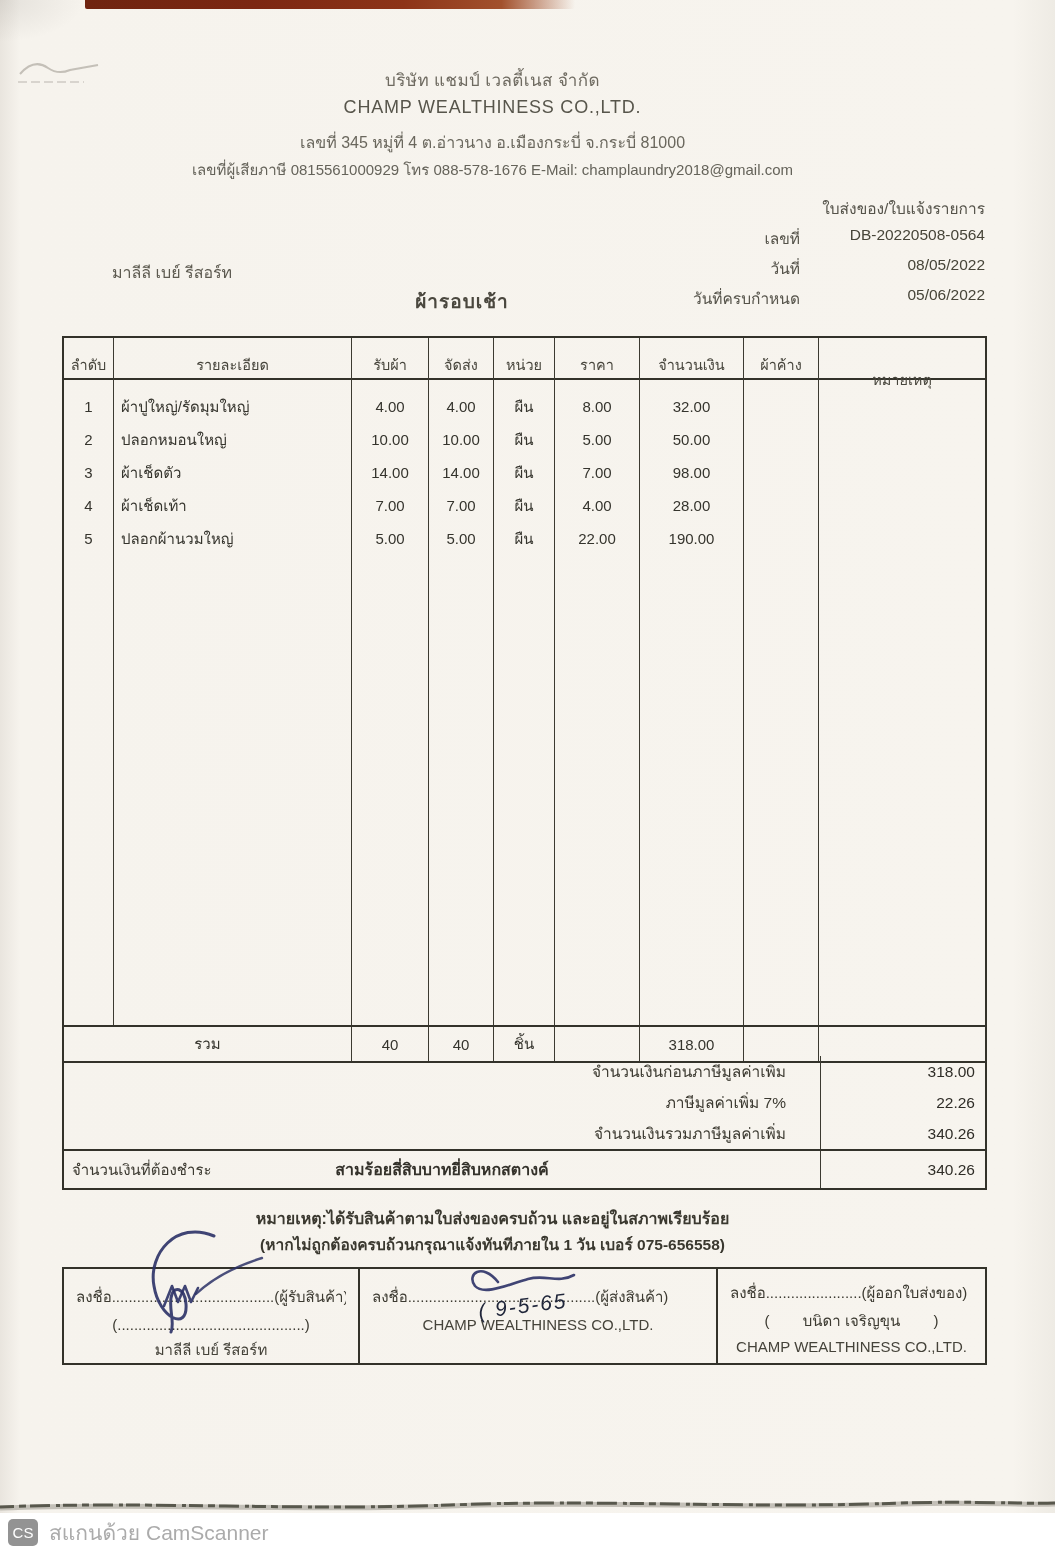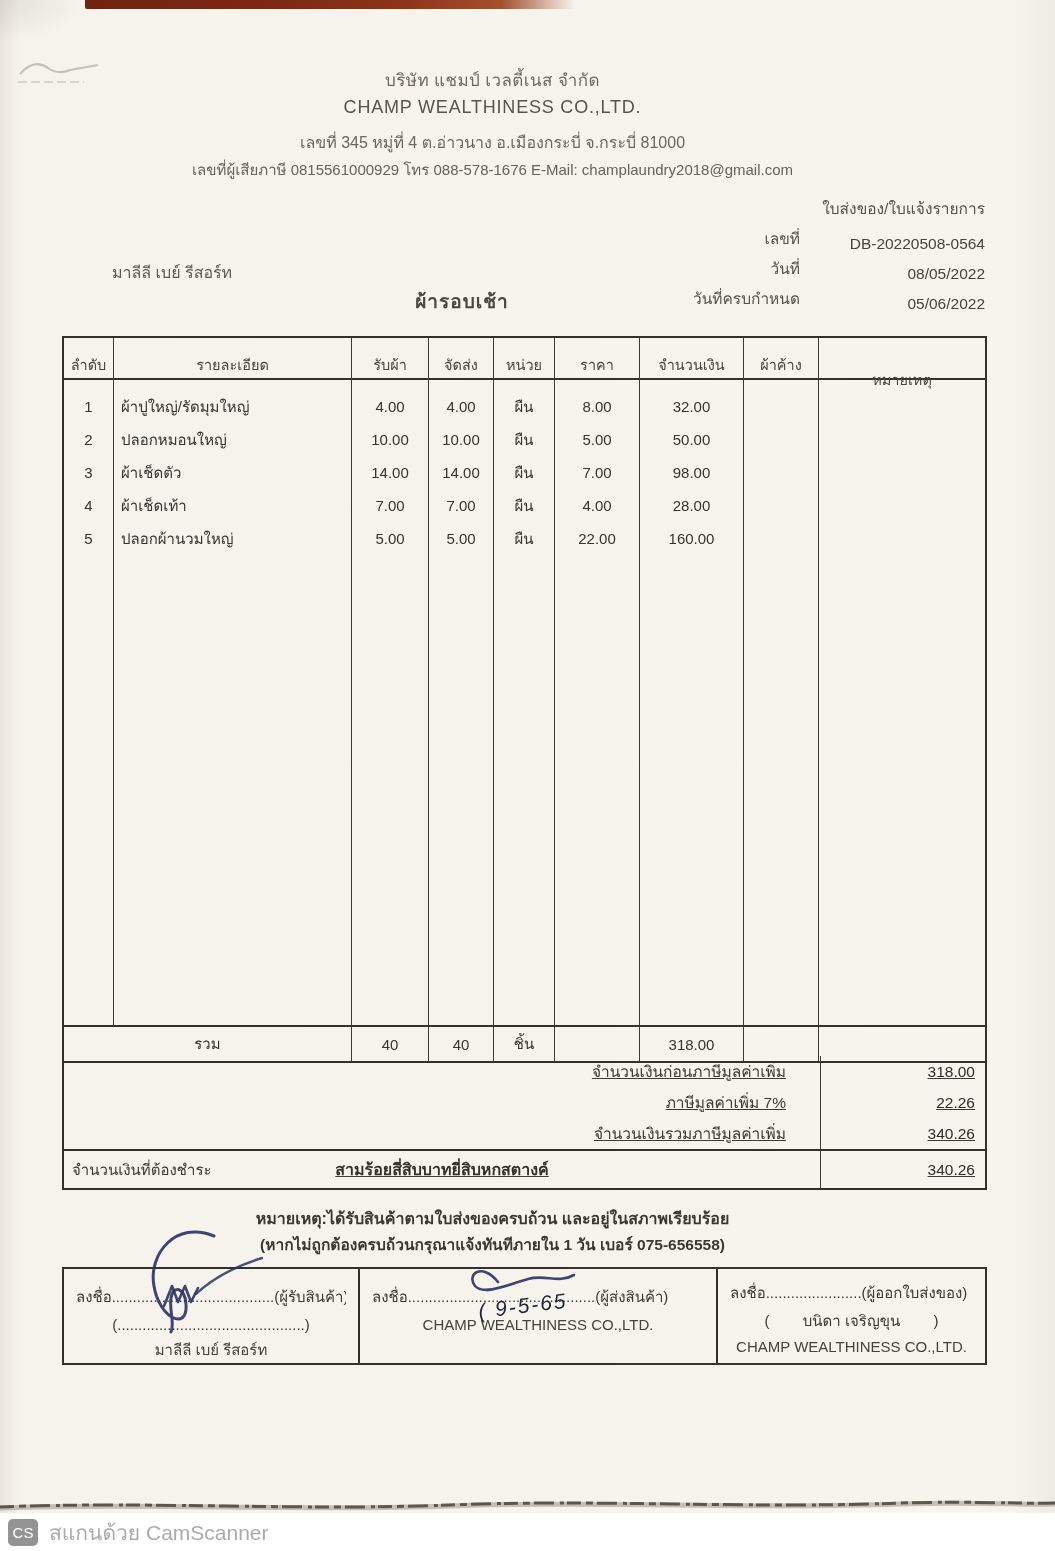--- a/index.html
+++ b/index.html
@@ -17,21 +17,21 @@
     background:linear-gradient(90deg,#6f2410 0%,#7c2712 35%,#8d3418 65%,#a2512d 85%,rgba(162,81,45,0) 100%);}
   
   .h-th{top:66px;font-size:17px;color:#6e6a60;letter-spacing:.4px;}
   .h-en{top:97px;font-size:18px;color:#57554b;letter-spacing:.8px;}
   .h-ad{top:130px;font-size:16px;color:#6a675d;}
   .h-tx{top:158px;font-size:15px;color:#65635a;}
   
   .doc-type{top:196px;right:70px;font-size:15.5px;color:#55534a;}
   .meta-row{right:70px;width:350px;display:flex;font-size:15.5px;color:#55534a;}
   .meta-row .lab{flex:1;text-align:right;}
-  .meta-row .val{width:185px;text-align:right;color:#474539;margin-top:9px;}
+  .meta-row .val{width:185px;text-align:right;color:#474539;}
   .customer{left:112px;top:260px;font-size:16px;color:#5d5a50;}
   .form-title{left:322px;top:286px;width:280px;text-align:center;font-size:19px;font-weight:bold;color:#4a473e;letter-spacing:1px;}
   
   .tbl{position:absolute;left:62px;top:336px;width:921px;border:2px solid #33322a;background:transparent;}
   .grid9{display:grid;grid-template-columns:50px 238px 77px 65px 61px 85px 104px 75px 1fr;}
   .thead{height:40px;border-bottom:2px solid #33322a;}
   .th{border-right:1px solid #3c3a31;display:flex;align-items:center;justify-content:center;
       font-size:14.5px;color:#47453c;}
   .thead .th:last-child{border-right:none;margin-top:30px;}
   .tbody{height:645px;}
@@ -162,38 +162,38 @@
         <div class="tcell">5.00</div>
         <div class="tcell">7.00</div>
         <div class="tcell">4.00</div>
         <div class="tcell">22.00</div>
       </div>
       <div class="tcol">
         <div class="tcell">32.00</div>
         <div class="tcell">50.00</div>
         <div class="tcell">98.00</div>
         <div class="tcell">28.00</div>
-        <div class="tcell">160.00</div>
+        <div class="tcell">190.00</div>
       </div>
       <div class="tcol"></div>
       <div class="tcol"></div>
     </div>
     <div class="ttot">
       <div class="tt">รวม</div>
       <div class="tt">40</div>
       <div class="tt">40</div>
       <div class="tt">ชิ้น</div>
       <div class="tt"></div>
       <div class="tt">318.00</div>
       <div class="tt"></div>
       <div class="tt"></div>
     </div>
   </div>
 
-  <div class="sum" style="position:absolute;text-decoration:underline;">
+  <div class="sum" style="position:absolute;">
     <div class="vdiv"></div>
     <div class="sumrow">
       <div class="sumlabel">จำนวนเงินก่อนภาษีมูลค่าเพิ่ม</div>
       <div class="sumval">318.00</div>
     </div>
     <div class="sumrow">
       <div class="sumlabel">ภาษีมูลค่าเพิ่ม 7%</div>
       <div class="sumval">22.26</div>
     </div>
     <div class="sumrow">

